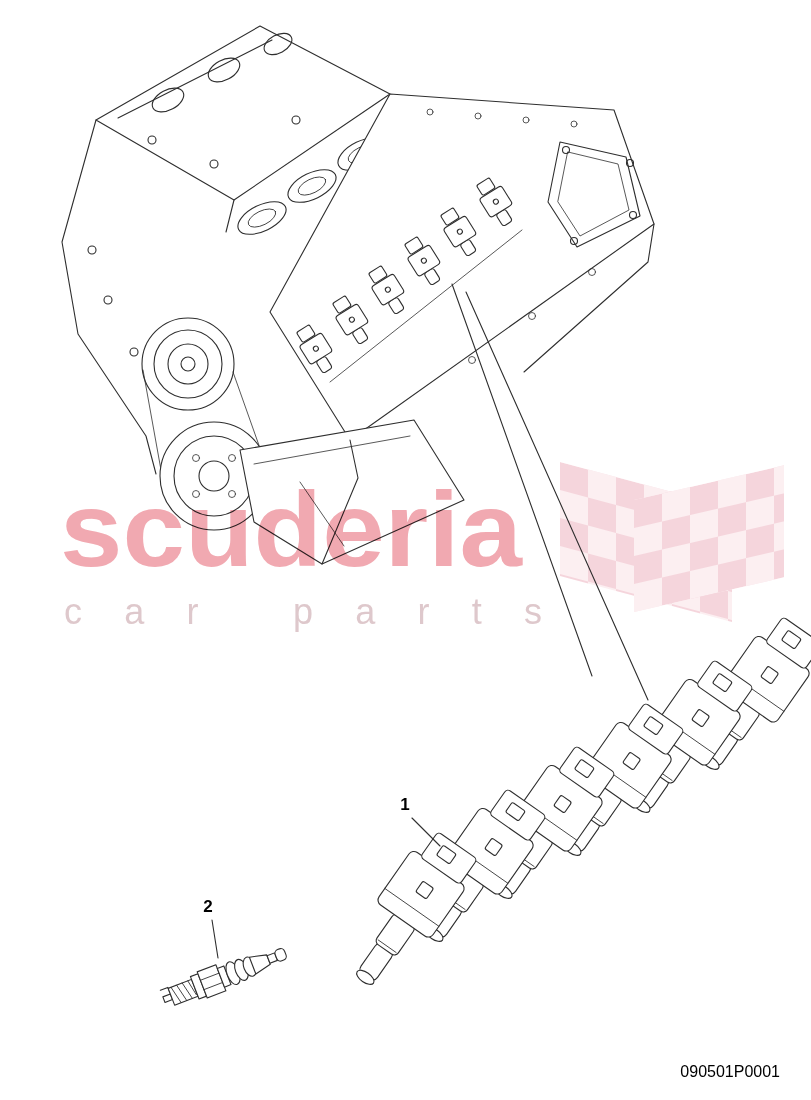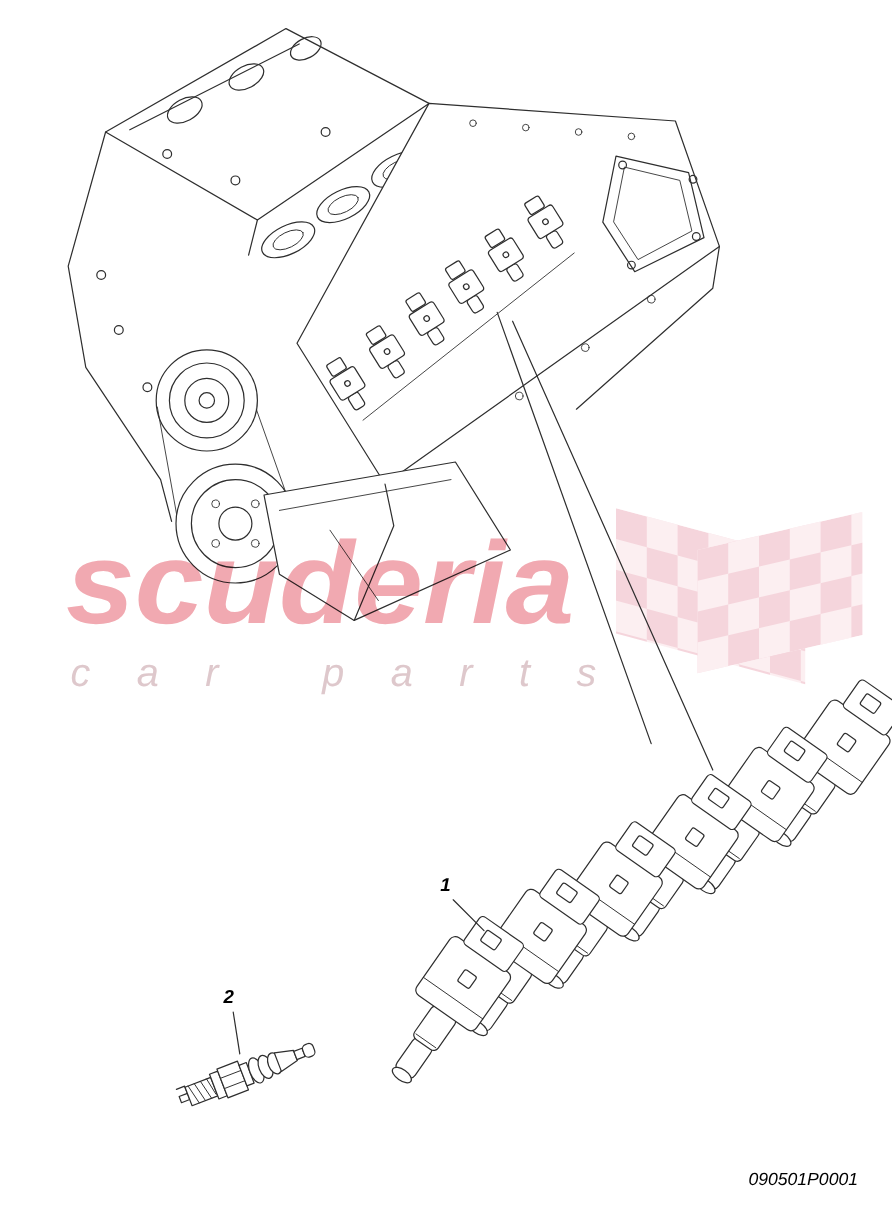--- a/index.html
+++ b/index.html
@@ -1,19 +1,18 @@
 <!DOCTYPE html>
 <html style="--line: #2e2e2e; --ink: #000000; --brand-pink: #ef9aa3; --tagline-pink: #d9bfc3; --flag-pink: #f4ced6; --flag-pale: #fcecef;"><head>
 <meta charset="utf-8">
 <style>
   html,body{margin:0;padding:0;background:#fff;}
   .canvas{
     position:relative;width:811px;height:1100px;background:#fff;overflow:hidden;
     font-family:"Liberation Sans",sans-serif;
-    font-style:italic;
   }
   svg{display:block;}
   .ln{fill:none;stroke:var(--line);stroke-width:1.1;stroke-linecap:round;stroke-linejoin:round;}
   .thin{stroke-width:0.8;}
   .solid{fill:#ffffff;stroke:var(--line);stroke-width:1.1;stroke-linejoin:round;}
   .watermark{mix-blend-mode:multiply;}
   .brand-text{font-weight:bold;font-size:106px;fill:var(--brand-pink);}
   .tagline-text{font-size:36px;fill:var(--tagline-pink);}
   .callout{font-size:17px;font-weight:bold;fill:var(--ink);}
   .partno{font-size:16px;fill:var(--ink);}

